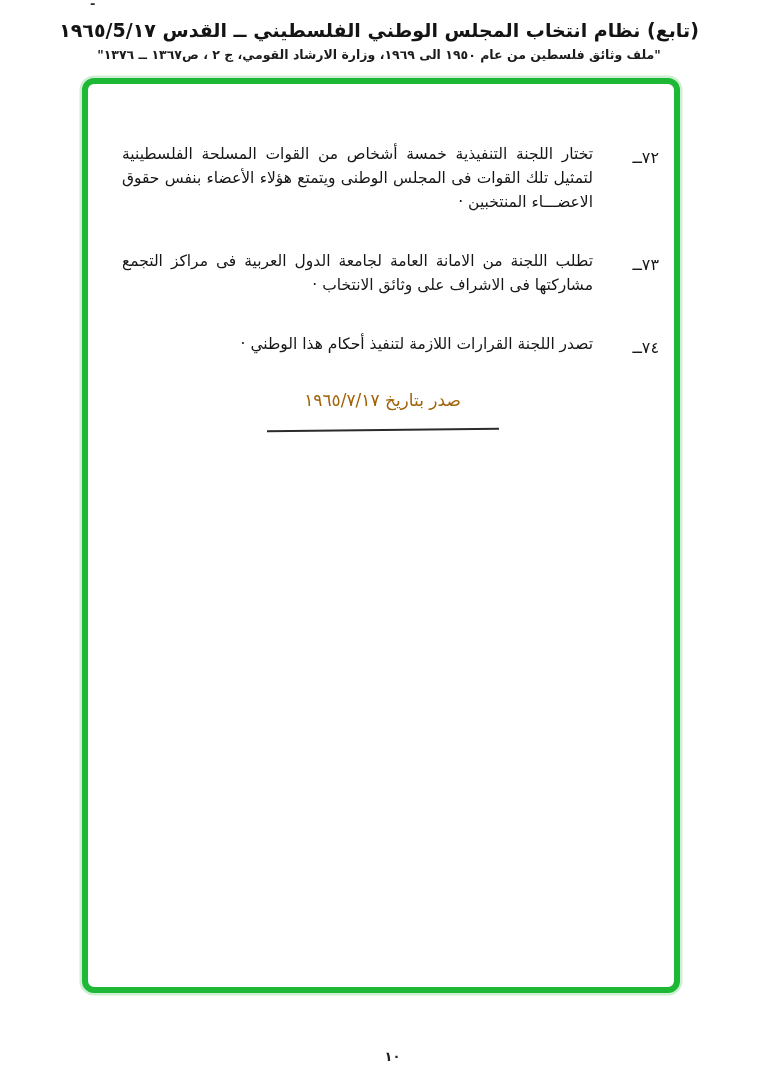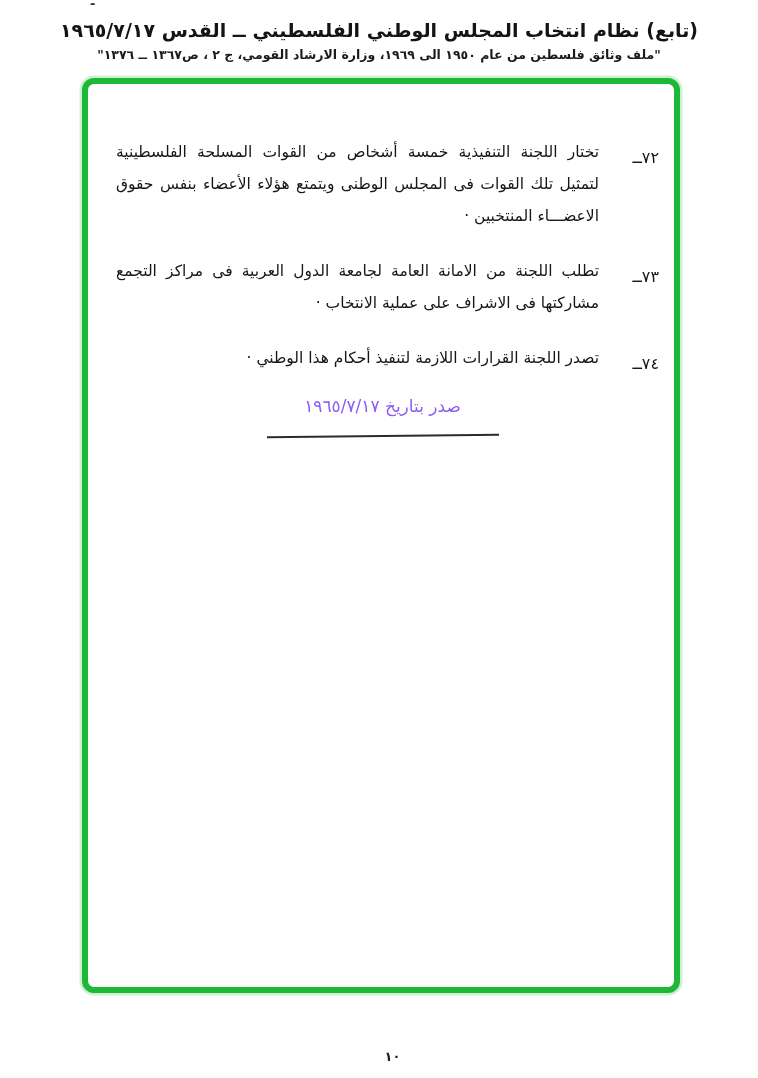--- a/index.html
+++ b/index.html
@@ -75,32 +75,32 @@
   .clause-num {
     flex: 0 0 50px;
     font-size: 16px;
     line-height: 27px;
     white-space: nowrap;
     color: #161616;
     margin-top: 18px;
   }
   .clause-text {
     flex: 1 1 auto;
-    margin: 10px;
+    margin: 16px;
     font-size: 15.5px;
-    line-height: 32px;
+    line-height: 24px;
     text-align: justify;
     color: #161616;
   }
   .issued-line {
-    margin-top: 9px;
+    margin-top: 15px;
     text-align: center;
     font-size: 17px;
     line-height: 26px;
-    color: #8b5cf6;
+    color: #a16207;
     letter-spacing: 0.5px;
   }
   .end-divider {
     width: 232px;
     height: 2px;
     background: #2b2b2b;
     margin: 16px auto 0 auto;
     transform: rotate(-0.6deg);
   }
   
@@ -117,35 +117,35 @@
   }
 </style>
 </head>
 <body>
 
 <div class="page">
 
   <div class="corner-mark">-</div>
 
   <div class="header">
-    <div class="doc-title">(تابع) نظام انتخاب المجلس الوطني الفلسطيني ــ القدس ١٩٦٥/٧/١٧</div>
+    <div class="doc-title">(تابع) نظام انتخاب المجلس الوطني الفلسطيني ــ القدس ١٩٦٥/5/١٧</div>
     <div class="doc-source">"ملف وثائق فلسطين من عام ١٩٥٠ الى ١٩٦٩، وزارة الارشاد القومي، ج ٢ ، ص١٣٦٧ ــ ١٣٧٦"</div>
   </div>
 
   <div class="frame" style="border-color: rgb(30, 184, 55);">
     <div class="frame-inner">
 
       <div class="clause">
         <span class="clause-num">٧٢ــ</span>
         <p class="clause-text">تختار اللجنة التنفيذية خمسة أشخاص من القوات المسلحة الفلسطينية لتمثيل تلك القوات فى المجلس الوطنى ويتمتع هؤلاء الأعضاء بنفس حقوق الاعضـــاء المنتخبين ·</p>
       </div>
 
       <div class="clause">
         <span class="clause-num">٧٣ــ</span>
-        <p class="clause-text">تطلب اللجنة من الامانة العامة لجامعة الدول العربية فى مراكز التجمع مشاركتها فى الاشراف على عملية الانتخاب ·</p>
+        <p class="clause-text">تطلب اللجنة من الامانة العامة لجامعة الدول العربية فى مراكز التجمع مشاركتها فى الاشراف على وثائق الانتخاب ·</p>
       </div>
 
       <div class="clause">
         <span class="clause-num">٧٤ــ</span>
         <p class="clause-text">تصدر اللجنة القرارات اللازمة لتنفيذ أحكام هذا الوطني ·</p>
       </div>
 
       <div class="issued-line">صدر بتاريخ ١٩٦٥/٧/١٧</div>
 
       <div class="end-divider"></div>

